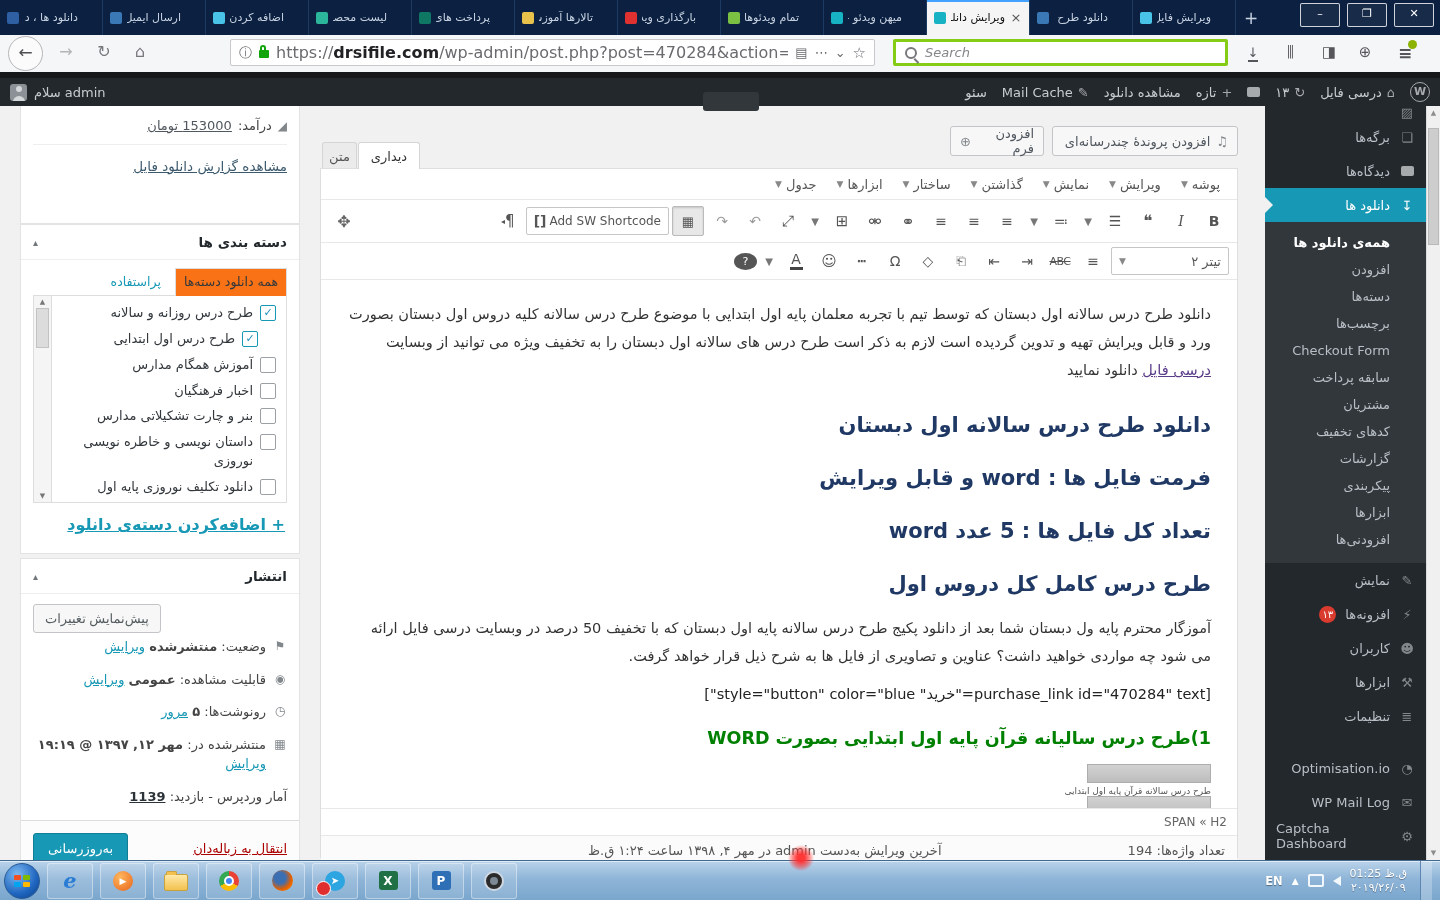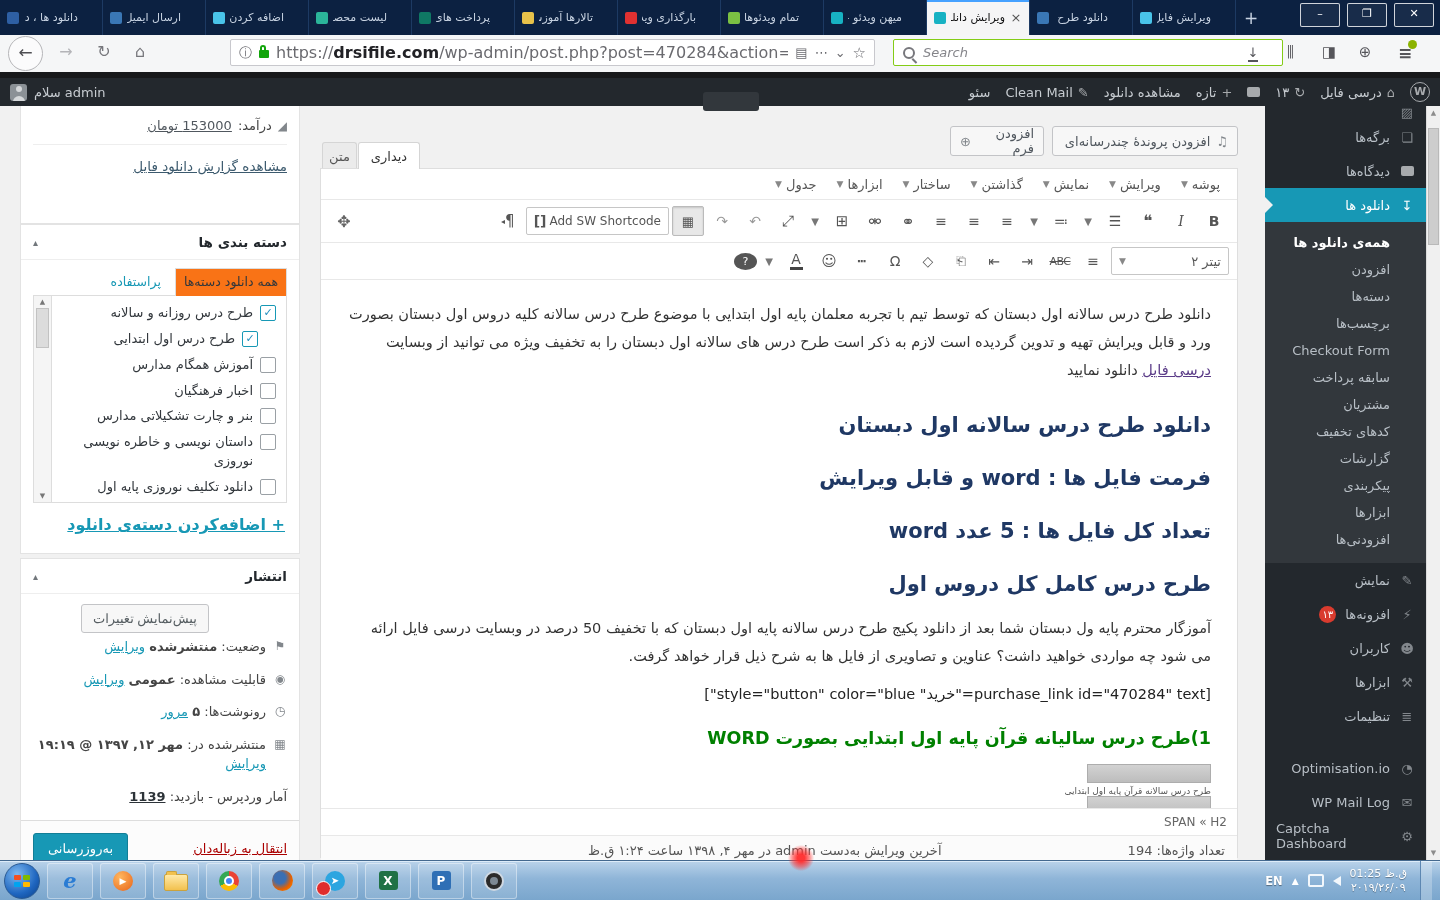--- a/index.html
+++ b/index.html
@@ -24,21 +24,21 @@
   .nav-ic{position:absolute;top:7px;color:#77777c;font-size:16px;width:24px;text-align:center;}
   .urlbar{position:absolute;left:230px;top:4px;width:645px;height:27px;background:#fff;border:1px solid #c8c8cd;
     border-radius:2px;display:flex;align-items:center;padding:0 8px;gap:7px;box-sizing:border-box;}
   .info-i{color:#737378;font-size:13px;}
   .lockb{width:10px;height:8px;background:#12a50b;border-radius:1px;position:relative;margin-top:3px;}
   .lockb::before{content:"";position:absolute;top:-5px;left:1px;width:6px;height:6px;border:2px solid #12a50b;
     border-bottom:none;border-radius:4px 4px 0 0;box-sizing:border-box;}
   .url-text{flex:1;font-size:16px;color:#6a6a6f;white-space:nowrap;overflow:hidden;}
   .url-text b{color:#222226;font-weight:bold;}
   .pa-ic{color:#6a6a6f;font-size:13px;}
-  .searchbar{position:absolute;left:893px;top:4px;width:390px;height:27px;background:#fff;border:1px solid #84cc16;
+  .searchbar{position:absolute;left:893px;top:4px;width:335px;height:27px;background:#fff;border:3px solid #84cc16;
     border-radius:2px;display:flex;align-items:center;padding:0 9px;gap:8px;box-sizing:border-box;}
   .mag{width:8px;height:8px;border:2px solid #77777c;border-radius:50%;position:relative;}
   .mag::after{content:"";position:absolute;left:8px;top:9px;width:6px;height:2px;background:#77777c;transform:rotate(45deg);transform-origin:0 0;}
   .search-ph{color:#85858a;font-style:italic;font-size:13px;}
   .tool-ic{position:absolute;top:8px;color:#55555a;font-size:15px;width:26px;text-align:center;}
   .dlu{border-bottom:2px solid #55555a;padding-bottom:0px;font-size:13px;}
   .burger{font-size:17px;font-weight:bold;}
   .update-badge{position:absolute;left:1408px;top:5px;width:9px;height:9px;border-radius:50%;background:#8bb300;}
   .darkstrip{position:absolute;top:72px;left:0;right:0;height:6px;background:#17181a;}
   
@@ -321,21 +321,21 @@
     <span class="ab-item">
         <span class="bubble"></span>
       </span>
     <span class="ab-item">
         <span class="ab-ic">+</span>
         <span>تازه</span>
       </span>
     <span class="ab-item">مشاهده دانلود</span>
     <span class="ab-item">
         <span class="ab-ic">✎</span>
-        <span>Clean Mail</span>
+        <span>Mail Cache</span>
       </span>
     <span class="ab-item">سئو</span>
     <span class="howdy">
         <span class="avatar"></span>
         <span>سلام admin</span>
       </span>
   </div>
 
   <div class="workspace">
 
@@ -490,21 +490,21 @@
       </div>
       <a class="add-cat">+ اضافه‌کردن دسته‌ی دانلود</a>
     </div>
 
     <div class="panel" style="top:452px;height:312px;">
       <div class="panel-h">
         <span class="t">انتشار</span>
         <span class="tg">▴</span>
       </div>
       <div class="pub-body">
-        <button class="btn-sec" style="border:1px solid #c3c4c7;margin-left:48px;">پیش‌نمایش تغییرات</button>
+        <button class="btn-sec" style="border:1px solid #c3c4c7;">پیش‌نمایش تغییرات</button>
         <div class="pub-row" style="padding-top:4px;">
           <span class="pub-ic">⚑</span>
           <span><span>وضعیت:</span> <b>منتشرشده</b> <a class="tlink">ویرایش</a></span>
         </div>
         <div class="pub-row">
           <span class="pub-ic">◉</span>
           <span><span>قابلیت مشاهده:</span> <b>عمومی</b> <a class="tlink">ویرایش</a></span>
         </div>
         <div class="pub-row">
           <span class="pub-ic">◷</span>

